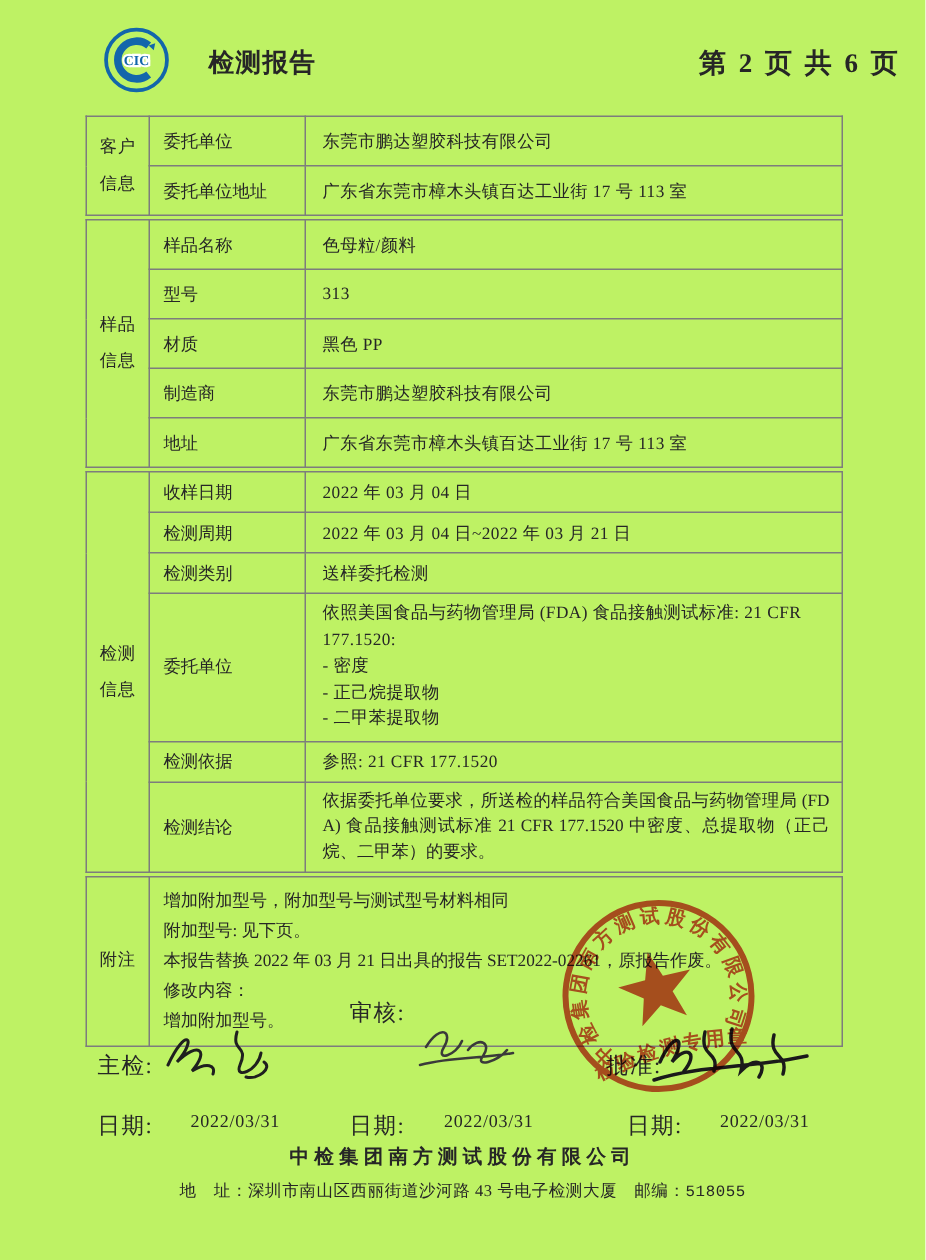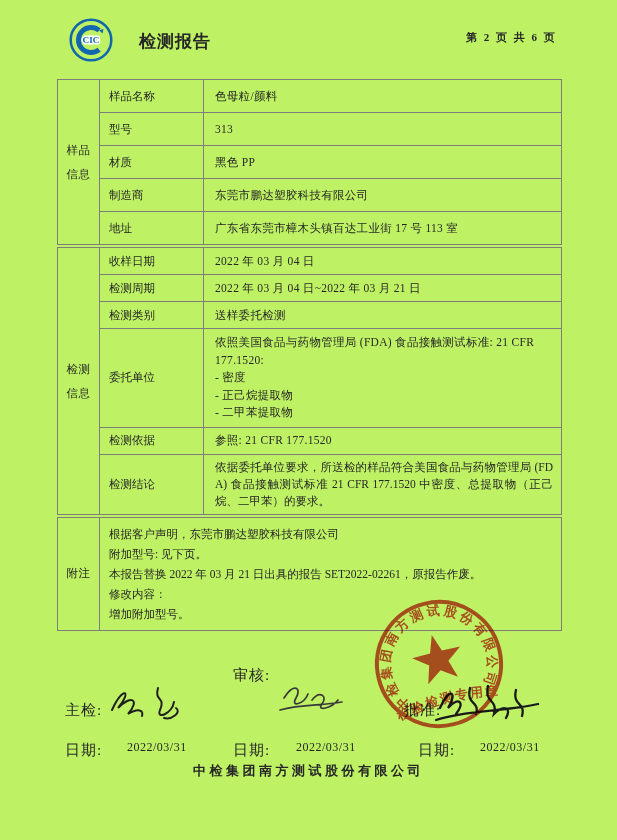--- a/index.html
+++ b/index.html
@@ -2,21 +2,21 @@
 <html><head>
 <meta charset="utf-8">
 <style>
   html,body{margin:0;padding:0;background:#fff;}
   .page{position:relative;width:617px;height:840px;background:#bef264;overflow:hidden;
         font-family:"Liberation Serif","DejaVu Serif",serif;color:#262626;}
   .abs{position:absolute;}
   
   .hdr-title{left:139px;top:30px;font-size:17px;font-weight:bold;letter-spacing:1px;}
   .hdr-no{left:236px;top:30px;font-size:12.5px;font-weight:bold;}
-  .hdr-page{left:466px;top:30px;font-size:11px;font-weight:bold;letter-spacing:2px;}
+  .hdr-page{left:466px;top:30px;font-size:18px;font-weight:bold;letter-spacing:2px;}
   
   .tblwrap{left:57px;top:77px;width:505px;}
   table.sec{border-collapse:collapse;width:505px;table-layout:fixed;margin-top:2px;}
   table.sec.first{margin-top:0;}
   table.sec td{border:1px solid #7d7d7d;font-size:11.5px;vertical-align:middle;
                word-break:break-all;}
   td.sl{text-align:center;padding:0;}
   .slin{width:2.2em;margin:0 auto;line-height:2.1;letter-spacing:0.5px;}
   td.fl{padding:0 4px 0 9px;}
   td.vl{padding:0 6px 0 11px;letter-spacing:0.3px;}
@@ -52,20 +52,40 @@
       <path d="M38.4,14.0 A13,13 0 1,0 38.4,34.0" fill="none" stroke="#1266ab" stroke-width="5.2"></path>
       <path d="M38.4,14.0 l4.5,-1.5 l-1.0,4.8 z" fill="#1266ab"></path>
       <text x="30" y="27.5" text-anchor="middle" font-size="9.5" font-weight="bold" font-family="Liberation Serif, DejaVu Serif, serif" fill="#1266ab" style="paint-order:stroke" stroke="#ffffff" stroke-width="3">CIC</text>
     </svg>
   </div>
   <div class="abs hdr-title">检测报告</div>
   <div class="abs hdr-page">第 2 页 共 6 页</div>
 
   <div class="abs tblwrap">
 
+    <table class="sec first">
+      <colgroup>
+          <col style="width:42px">
+          <col style="width:104px">
+          <col>
+        </colgroup>
+      <tbody>
+          <tr>
+        <td class="sl" rowspan="2">
+              <div class="slin">客户信息</div>
+            </td>
+        <td class="fl h32">委托单位</td>
+        <td class="vl">东莞市鹏达塑胶科技有限公司</td>
+      </tr>
+      <tr>
+        <td class="fl h32">委托单位地址</td>
+        <td class="vl">广东省东莞市樟木头镇百达工业街 17 号 113 室</td>
+      </tr>
+    </tbody>
+      </table>
 
     <table class="sec">
       <colgroup>
           <col style="width:42px">
           <col style="width:104px">
           <col>
         </colgroup>
       <tbody>
           <tr>
         <td class="sl" rowspan="5">
@@ -140,21 +160,21 @@
       <colgroup>
           <col style="width:42px">
           <col>
         </colgroup>
       <tbody>
           <tr>
         <td class="sl">
               <div class="slin">附注</div>
             </td>
         <td class="note">
-          <div>根据客户声明，东莞市鹏达塑胶科技有限公司</div>
+          <div>增加附加型号，附加型号与测试型号材料相同</div>
           <div>附加型号: 见下页。</div>
           <div>本报告替换 2022 年 03 月 21 日出具的报告 SET2022-02261，原报告作废。</div>
           <div>修改内容：</div>
           <div>增加附加型号。</div>
         </td>
       </tr>
     </tbody>
       </table>
   </div>
 
@@ -196,15 +216,18 @@
         <textPath href="#arcTop" startOffset="50%" text-anchor="middle">中检集团南方测试股份有限公司</textPath>
       </text>
       <text font-size="13" font-weight="bold" fill="#d93a2e" letter-spacing="2" font-family="Liberation Serif, DejaVu Serif, serif">
         <textPath href="#arcBot" startOffset="50%" text-anchor="middle">检验检测专用章</textPath>
       </text>
     </svg>
   </div>
 
   <div class="abs foot">
     <div class="foot-company">中检集团南方测试股份有限公司</div>
+    <div class="foot-line">
+      <span>地　址：</span><span>深圳市南山区西丽街道沙河路 43 号电子检测大厦</span><span>　邮编：</span><span class="mono">518055</span>
+    </div>
   </div>
 
 </div>
 
 </body></html>

